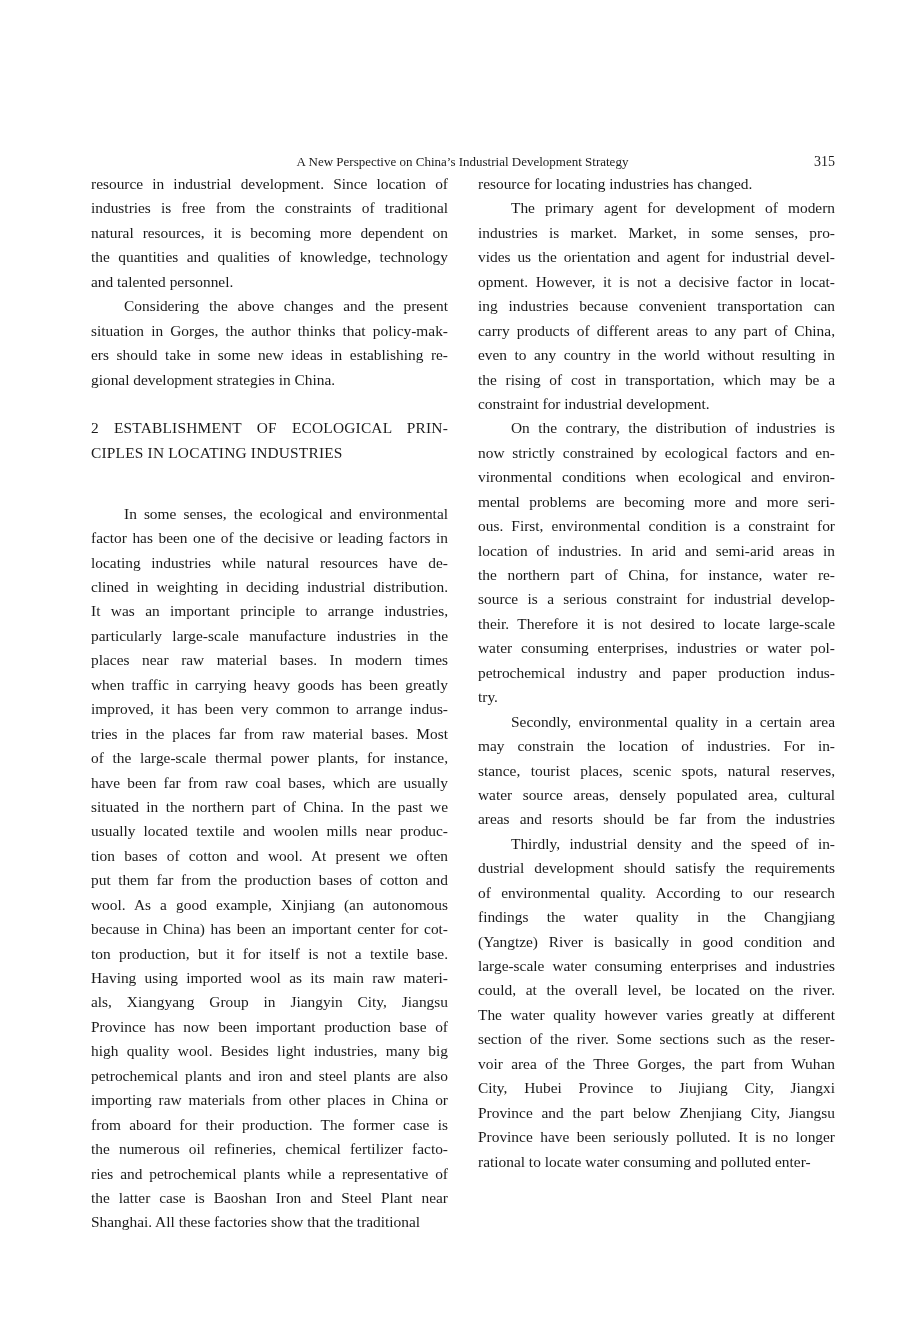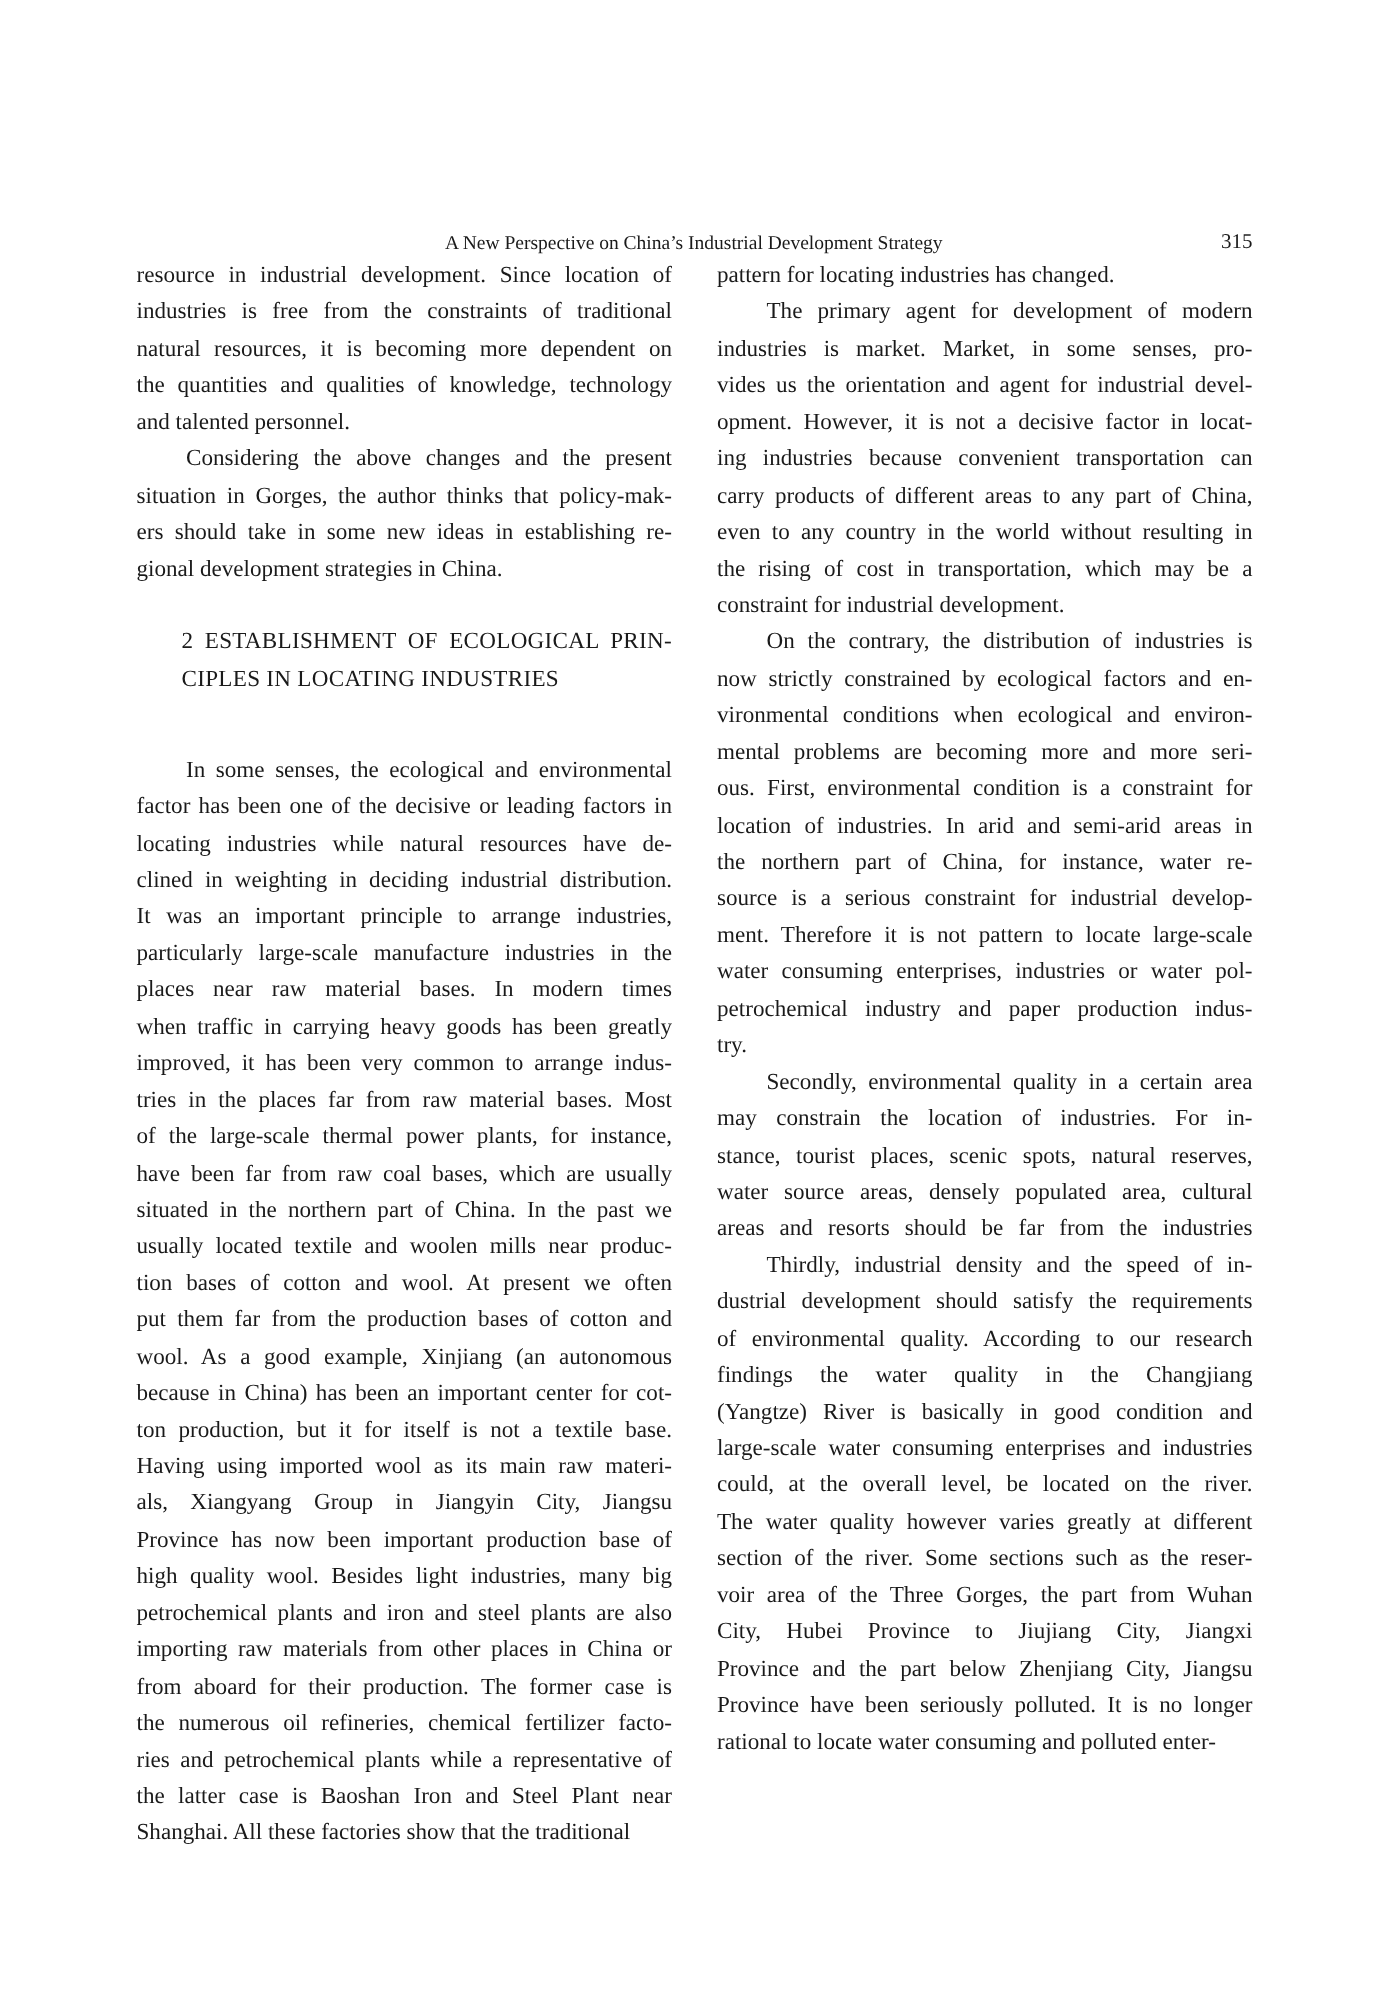--- a/index.html
+++ b/index.html
@@ -10,21 +10,21 @@
   .running-title { position: absolute; left: 0; right: 0; text-align: center; top: 3px; }
   .page-number { position: absolute; right: 0; top: 3px; font-size: 14px; }
   .col { position: absolute; top: 172px; width: 357px; font-size: 15.4px; line-height: 24.45px; }
   .col.left { left: 91px; }
   .col.right { left: 478px; }
   .line { display: block; white-space: nowrap; text-align: justify; text-align-last: justify; height: 24.45px; }
   .line.last { text-align-last: left; }
   .line.indent { padding-left: 33px; }
   .gap { display: block; height: 24.45px; }
   .gap-half { display: block; height: 12px; }
-  .heading .line { letter-spacing: 0.2px; margin-left: 30px; }
+  .heading .line { letter-spacing: 0.2px; }
 </style>
 </head>
 <body>
 
 <div class="header">
   <span class="running-title">A New Perspective on China’s Industrial Development Strategy</span>
   <span class="page-number">315</span>
 </div>
 
 <div class="col left">
@@ -77,21 +77,21 @@
       <span class="line">from aboard for their production. The former case is</span>
       <span class="line">the numerous oil refineries, chemical fertilizer facto-</span>
       <span class="line">ries and petrochemical plants while a representative of</span>
       <span class="line">the latter case is Baoshan Iron and Steel Plant near</span>
       <span class="line last">Shanghai. All these factories show that the traditional</span>
     </div>
 </div>
 
 <div class="col right">
   <div>
-      <span class="line last">pattern for locating industries has changed.</span>
+      <span class="line last">resource for locating industries has changed.</span>
     </div>
   <div>
       <span class="line indent">The primary agent for development of modern</span>
       <span class="line">industries is market. Market, in some senses, pro-</span>
       <span class="line">vides us the orientation and agent for industrial devel-</span>
       <span class="line">opment. However, it is not a decisive factor in locat-</span>
       <span class="line">ing industries because convenient transportation can</span>
       <span class="line">carry products of different areas to any part of China,</span>
       <span class="line">even to any country in the world without resulting in</span>
       <span class="line">the rising of cost in transportation, which may be a</span>
@@ -99,21 +99,21 @@
     </div>
   <div>
       <span class="line indent">On the contrary, the distribution of industries is</span>
       <span class="line">now strictly constrained by ecological factors and en-</span>
       <span class="line">vironmental conditions when ecological and environ-</span>
       <span class="line">mental problems are becoming more and more seri-</span>
       <span class="line">ous. First, environmental condition is a constraint for</span>
       <span class="line">location of industries. In arid and semi-arid areas in</span>
       <span class="line">the northern part of China, for instance, water re-</span>
       <span class="line">source is a serious constraint for industrial develop-</span>
-      <span class="line">ment. Therefore it is not pattern to locate large-scale</span>
+      <span class="line">their. Therefore it is not desired to locate large-scale</span>
       <span class="line">water consuming enterprises, industries or water pol-</span>
       <span class="line">petrochemical industry and paper production indus-</span>
       <span class="line last">try.</span>
     </div>
   <div>
       <span class="line indent">Secondly, environmental quality in a certain area</span>
       <span class="line">may constrain the location of industries. For in-</span>
       <span class="line">stance, tourist places, scenic spots, natural reserves,</span>
       <span class="line">water source areas, densely populated area, cultural</span>
       <span class="line">areas and resorts should be far from the industries</span>

